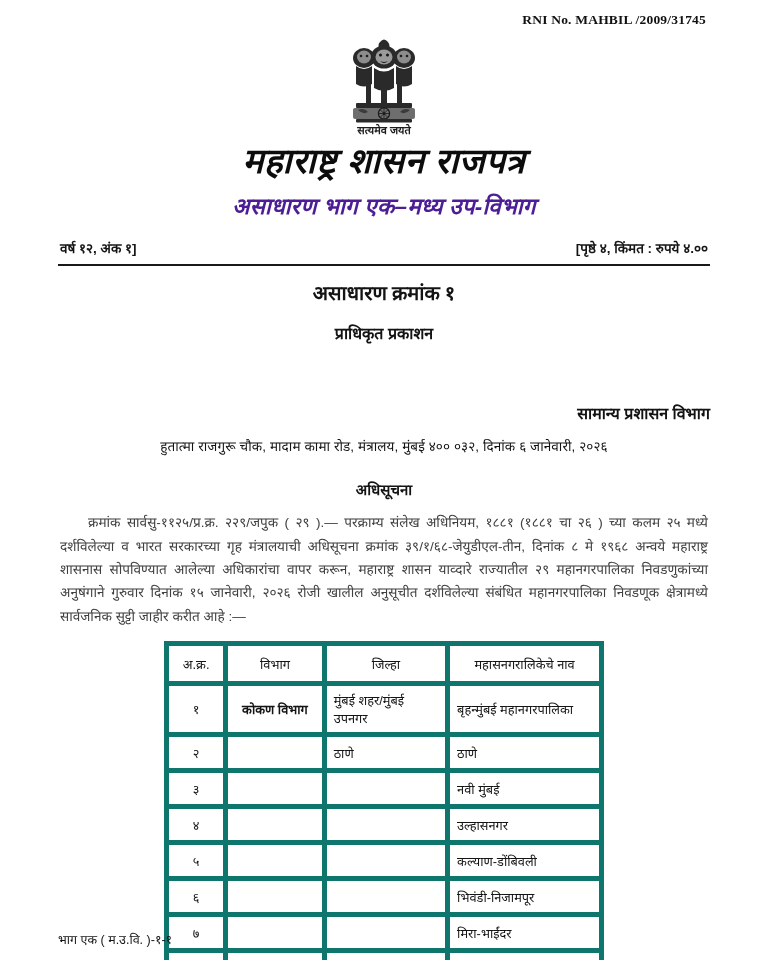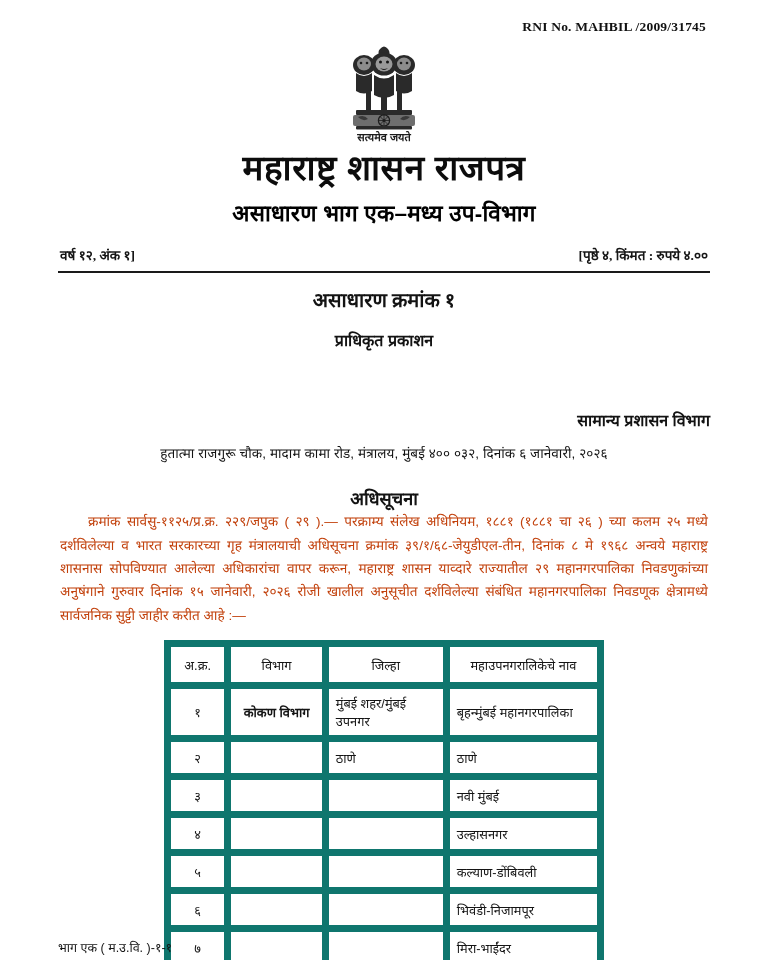--- a/index.html
+++ b/index.html
@@ -19,21 +19,21 @@
     width: 768px;
     height: 960px;
     position: relative;
     box-sizing: border-box;
     padding: 0 58px;
   }
 
   
   .rni-row {
     text-align: right;
-    padding-top: 17px;
+    padding-top: 10px;
     padding-right: 4px;
   }
   .rni {
     font-family: "Liberation Serif", "DejaVu Serif", serif;
     font-weight: bold;
     font-size: 13.5px;
     letter-spacing: 0.2px;
     color: #111;
   }
 
@@ -46,44 +46,45 @@
   .emblem {
     width: 96px;
     height: 104px;
     display: block;
   }
 
   
   .masthead {
     text-align: center;
     font-family: "Liberation Sans", "DejaVu Sans", sans-serif;
+    font-style: italic;
   }
   .main-title {
     font-size: 35px;
     font-weight: bold;
     letter-spacing: 0.5px;
     line-height: 1.18;
     margin-top: 2px;
     color: #0c0c0c;
   }
   .sub-title {
     font-size: 22.5px;
     font-weight: bold;
     margin-top: 9px;
     letter-spacing: 0.2px;
-    color: #000000;
+    color: #4c1d95;
   }
 
   
   .vol-row {
     display: flex;
     align-items: baseline;
     justify-content: space-between;
     margin-top: 18px;
-    font-family: Liberation Serif, serif;
+    font-family: Liberation Sans, sans-serif;
     font-size: 13.5px;
     font-weight: bold;
     padding: 0 2px;
     color: #151515;
   }
   .vol-left { white-space: nowrap; }
   .vol-mid  { white-space: nowrap; }
   .vol-right{ white-space: nowrap; }
 
   .rule-thick {
@@ -114,70 +115,71 @@
     margin-top: 58px;
     text-align: right;
   }
   .dept-addr {
     font-size: 13.5px;
     font-weight: normal;
     margin-top: 13px;
     letter-spacing: 0.1px;
   }
   .notif-head {
-    font-size: 18px;
+    font-size: 15px;
     font-weight: bold;
     margin-top: 24px;
   }
 
   
   .body-text {
     font-family: "Liberation Sans", "DejaVu Sans", sans-serif;
     font-size: 13.6px;
     line-height: 1.72;
     text-align: justify;
     text-align-last: left;
+    margin-top: 12px;
     padding: 0 2px;
-    color: #c2410c;
+    color: #404040;
   }
   .body-text .indent { display: inline-block; width: 28px; }
 
   
   .table-wrap {
     margin-top: 13px;
     display: flex;
     justify-content: center;
   }
   table.gaz {
     border-collapse: collapse;
     width: 440px;
     font-family: "Liberation Sans", "DejaVu Sans", sans-serif;
     font-size: 12.8px;
     color: #141414;
   }
   table.gaz th, table.gaz td {
-    border: 7px solid #0f766e;
+    border: 5px solid #0f766e;
     padding: 5px 7px;
     height: 21px;
     vertical-align: middle;
   }
   table.gaz th {
     font-weight: normal;
     text-align: center;
     padding: 7px 7px;
   }
   .col-sr   { width: 46px;  text-align: center; }
   .col-div  { width: 100px; text-align: center; }
   .col-dist { width: 135px; text-align: left; }
   .col-name { width: 159px; text-align: left; }
   td.col-div { text-align: center; font-weight: bold; }
   .footer-left {
     position: absolute;
     left: 58px;
-    bottom: 4px;
+    bottom: 12px;
     font-family: "Liberation Sans", "DejaVu Sans", sans-serif;
     font-size: 12.5px;
     color: #141414;
   }
 </style>
 </head>
 <body>
 
 <div class="page">
 
@@ -257,21 +259,21 @@
 
   <div class="body-text"><span class="indent"></span><span>क्रमांक सार्वसु-११२५/प्र.क्र. २२९/जपुक ( २९ ).— परक्राम्य संलेख अधिनियम, १८८१ (१८८१ चा २६ ) च्या कलम २५ मध्ये दर्शविलेल्या व भारत सरकारच्या गृह मंत्रालयाची अधिसूचना क्रमांक ३९/१/६८-जेयुडीएल-तीन, दिनांक ८ मे १९६८  अन्वये महाराष्ट्र शासनास सोपविण्यात आलेल्या अधिकारांचा वापर करून, महाराष्ट्र शासन याव्दारे राज्यातील २९ महानगरपालिका निवडणुकांच्या अनुषंगाने गुरुवार दिनांक १५ जानेवारी, २०२६ रोजी खालील अनुसूचीत दर्शविलेल्या संबंधित महानगरपालिका निवडणूक क्षेत्रामध्ये सार्वजनिक सुट्टी जाहीर करीत आहे :—</span></div>
 
   <div class="table-wrap">
     <table class="gaz">
       <thead>
         <tr>
           <th class="col-sr">अ.क्र.</th>
           <th class="col-div">विभाग</th>
           <th class="col-dist">जिल्हा</th>
-          <th class="col-name">महाउपनगरालिकेचे नाव</th>
+          <th class="col-name">महासनगरालिकेचे नाव</th>
         </tr>
       </thead>
       <tbody>
         <tr>
           <td class="col-sr">१</td>
           <td class="col-div">कोकण विभाग</td>
           <td class="col-dist">मुंबई शहर/मुंबई उपनगर</td>
           <td class="col-name">बृहन्मुंबई महानगरपालिका</td>
         </tr>
         <tr>

